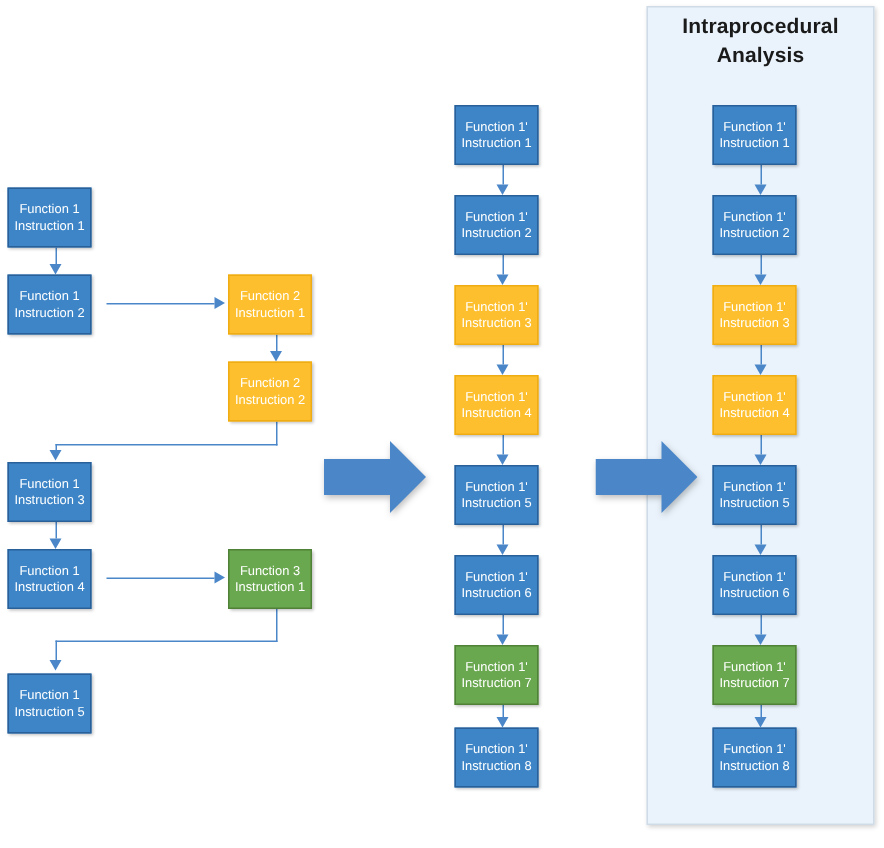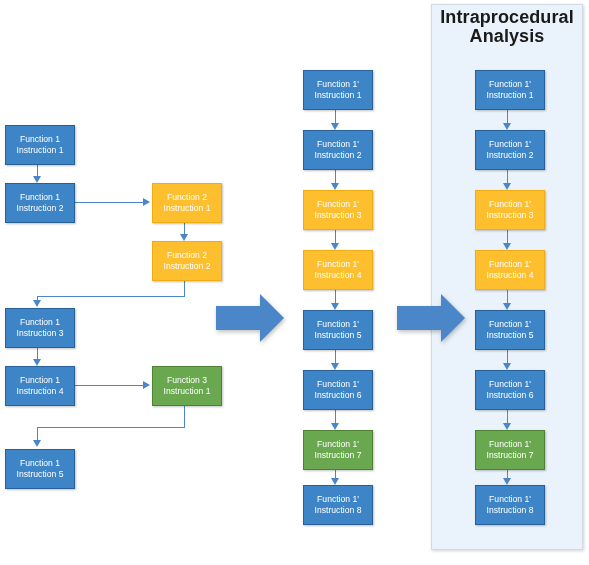--- a/index.html
+++ b/index.html
@@ -27,29 +27,29 @@
     border: 1px solid #cfdce8;
     box-shadow: 1px 1px 3px rgba(0,0,0,0.18);
     box-sizing: border-box;
   }
   .panel-title {
     position: absolute;
     left: 431px;
     top: 8px;
     width: 152px;
     text-align: center;
-    font-size: 18px;
+    font-size: 14px;
     font-weight: bold;
     color: #1a1a1a;
     line-height: 19px;
     letter-spacing: 0.1px;
   }
   .node {
     position: absolute;
-    width: 70px;
+    width: 56px;
     height: 40px;
     box-sizing: border-box;
     display: flex;
     flex-direction: column;
     align-items: center;
     justify-content: center;
     color: #ffffff;
     font-size: 8.6px;
     line-height: 11.5px;
     text-align: center;

